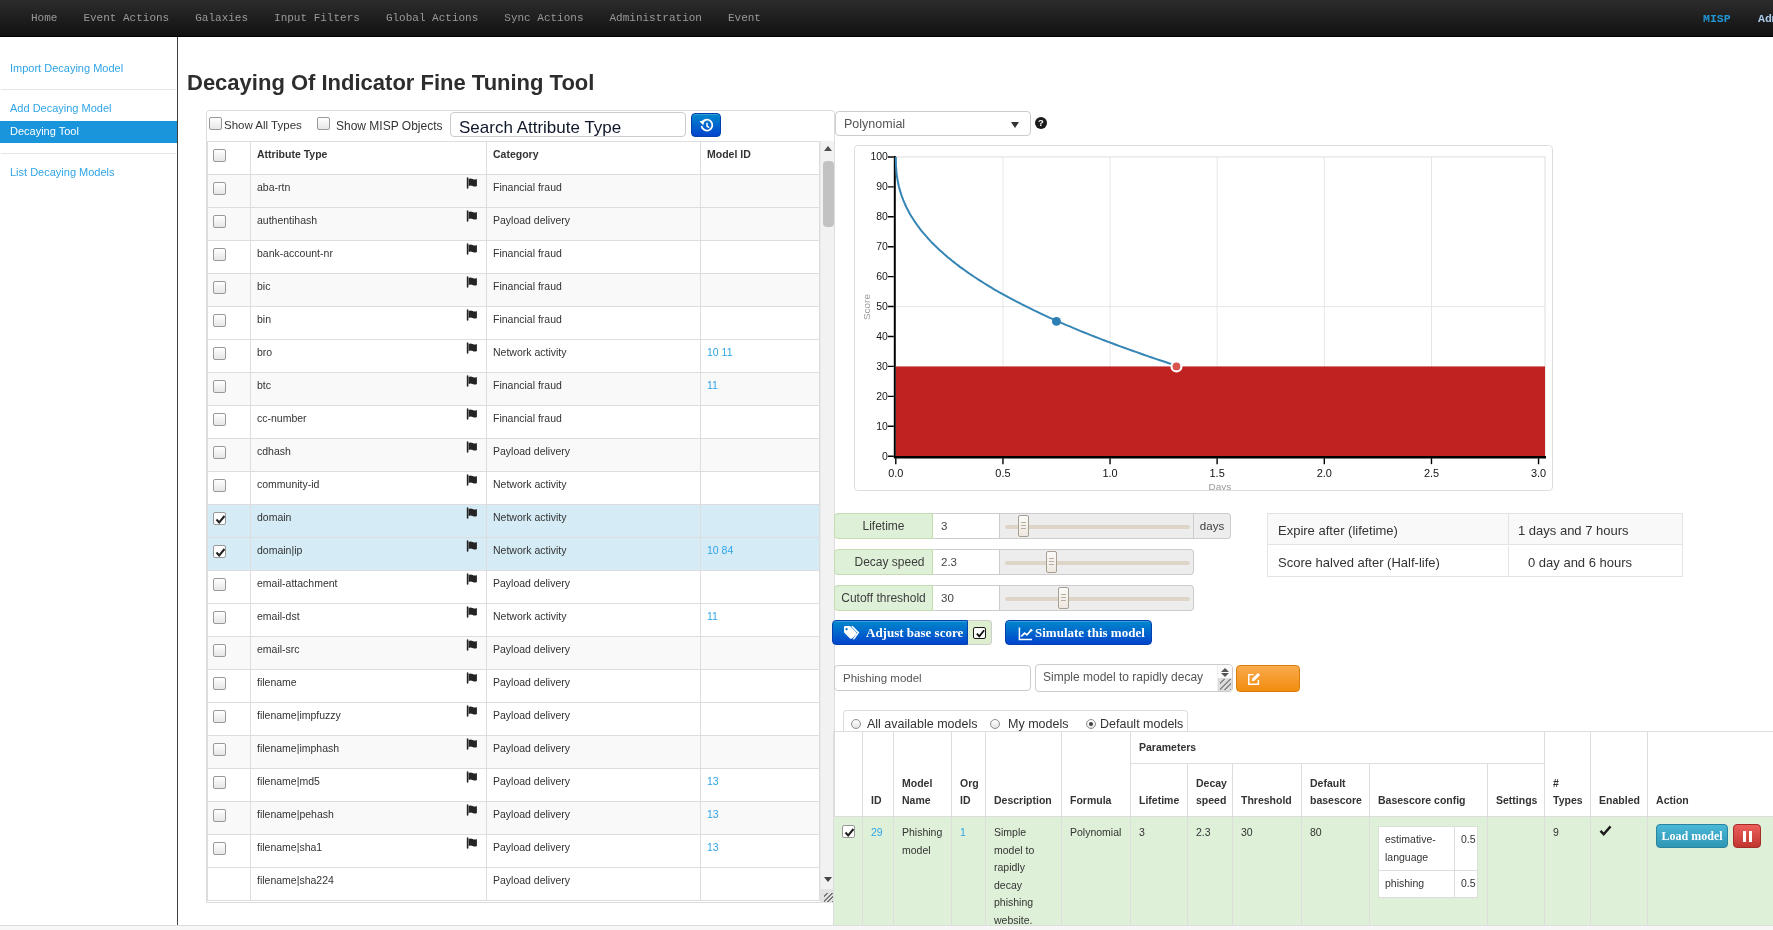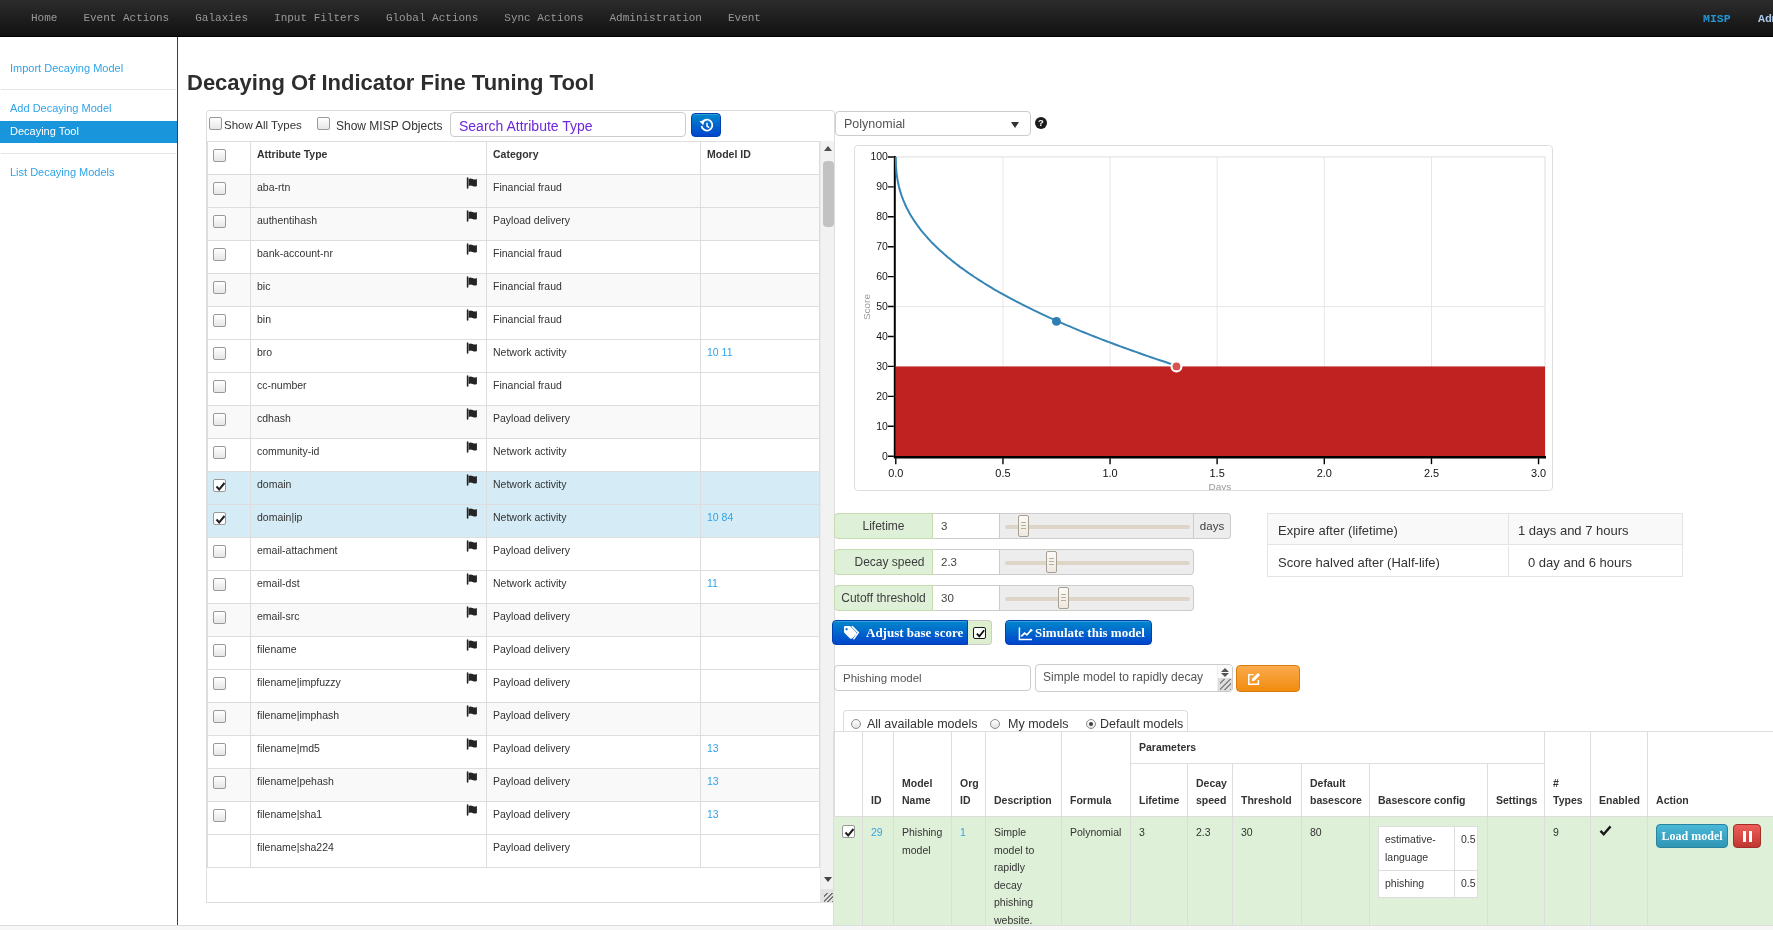--- a/index.html
+++ b/index.html
@@ -128,21 +128,21 @@
 <a style="margin-top:5px;">List Decaying Models</a>
 </div>
 <div id="h1">Decaying Of Indicator Fine Tuning Tool</div>
 
 <div id="panel">
   <span class="cb" style="left:2px;top:6px;"></span>
   <span class="abs" style="left:17px;top:8px;font-size:11.5px;">Show All Types</span>
   <span class="cb" style="left:110px;top:6px;"></span>
   <span class="abs" style="left:129px;top:8px;font-size:12px;">Show MISP Objects</span>
   <div class="abs" style="left:243px;top:1px;width:236px;height:25px;border:1px solid #ccc;border-radius:4px;">
-    <span class="abs" style="left:8px;top:5px;font-size:14px;color:#6d28d9;">Search Attribute Type</span>
+    <span class="abs" style="left:8px;top:5px;font-size:17px;color:#0f172a;">Search Attribute Type</span>
   </div>
   <div class="abs bprim" style="left:484px;top:2px;width:30px;height:24px;border-radius:4px;">
     <svg class="abs" style="left:7px;top:4px;" width="16" height="16" viewBox="0 0 16 16">
         <g fill="none" stroke="#fff" stroke-width="1.8">
           <path d="M3.2 4.5 A5.4 5.4 0 1 1 2.6 8"></path>
           <path d="M8 4.8 V8.2 L10.2 9.6" stroke-width="1.5"></path>
         </g>
         <path fill="#fff" d="M0.5 3.2 L5.8 2.2 L4.2 7.3 Z"></path>
       </svg>
   </div>
@@ -221,20 +221,31 @@
 <tr class="">
             <td style="position:relative;">
               <span class="cb" style="left:5px;top:7px;"></span>
             </td>
             <td><svg class="fl" width="11" height="12" viewBox="0 0 11 12">
                 <rect x="0.8" y="0.3" width="1.6" height="11.4" rx="0.8" fill="#242424"></rect>
                 <path fill="#242424" d="M2.6 1.9 q2-1 4.1 0 q2.1 1 4.2 0 v7.2 q-2.1 1-4.2 0 q-2.1-1-4.1 0 z"></path>
               </svg>bro</td>
             <td>Network activity</td>
             <td><a>10</a> <a>11</a></td>
+          </tr>
+<tr class="odd">
+            <td style="position:relative;">
+              <span class="cb" style="left:5px;top:7px;"></span>
+            </td>
+            <td><svg class="fl" width="11" height="12" viewBox="0 0 11 12">
+                <rect x="0.8" y="0.3" width="1.6" height="11.4" rx="0.8" fill="#242424"></rect>
+                <path fill="#242424" d="M2.6 1.9 q2-1 4.1 0 q2.1 1 4.2 0 v7.2 q-2.1 1-4.2 0 q-2.1-1-4.1 0 z"></path>
+              </svg>btc</td>
+            <td>Financial fraud</td>
+            <td><a>11</a></td>
           </tr>
 <tr class="">
             <td style="position:relative;">
               <span class="cb" style="left:5px;top:7px;"></span>
             </td>
             <td><svg class="fl" width="11" height="12" viewBox="0 0 11 12">
                 <rect x="0.8" y="0.3" width="1.6" height="11.4" rx="0.8" fill="#242424"></rect>
                 <path fill="#242424" d="M2.6 1.9 q2-1 4.1 0 q2.1 1 4.2 0 v7.2 q-2.1 1-4.2 0 q-2.1-1-4.1 0 z"></path>
               </svg>cc-number</td>
             <td>Financial fraud</td>

